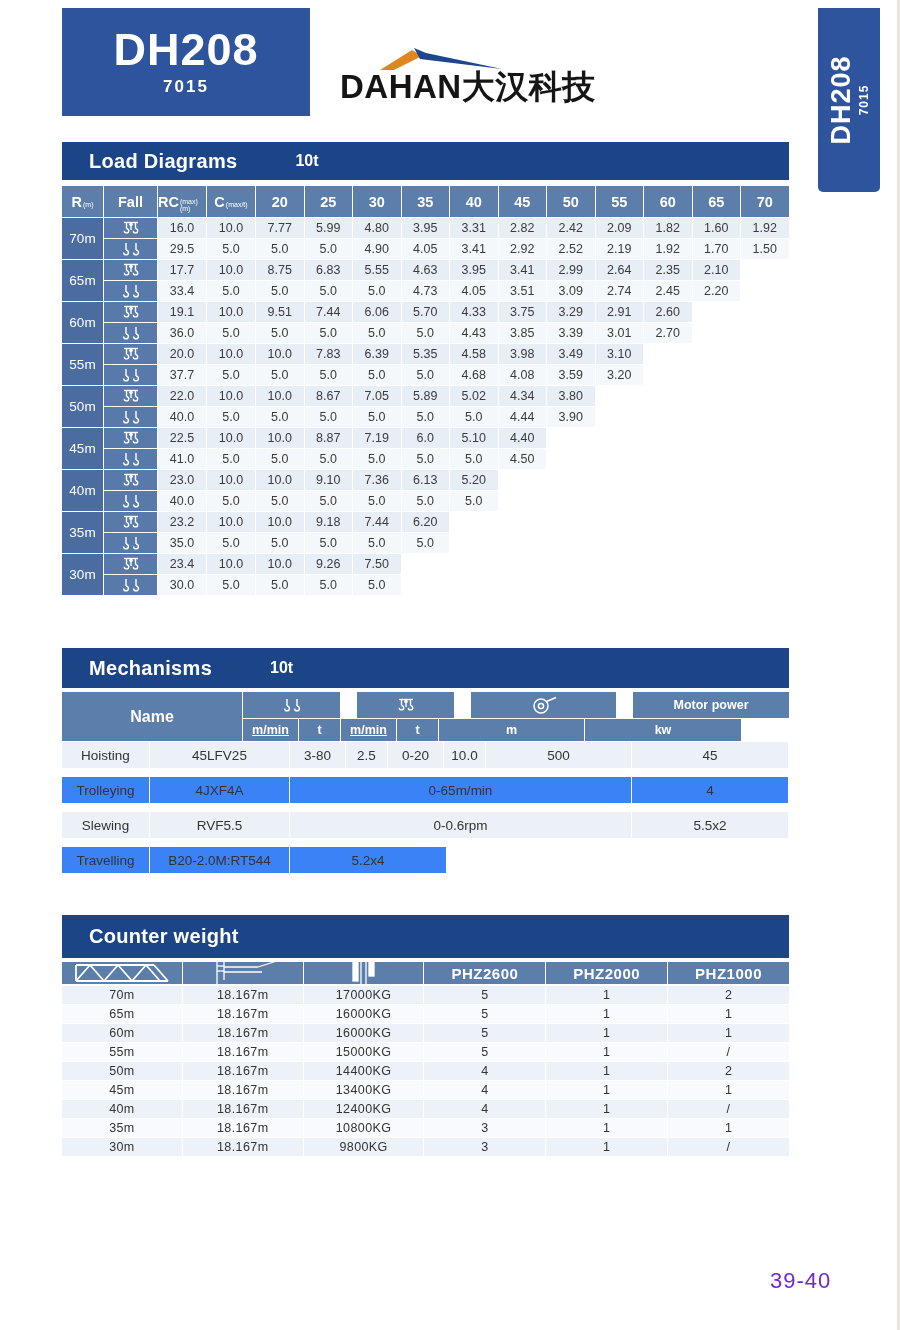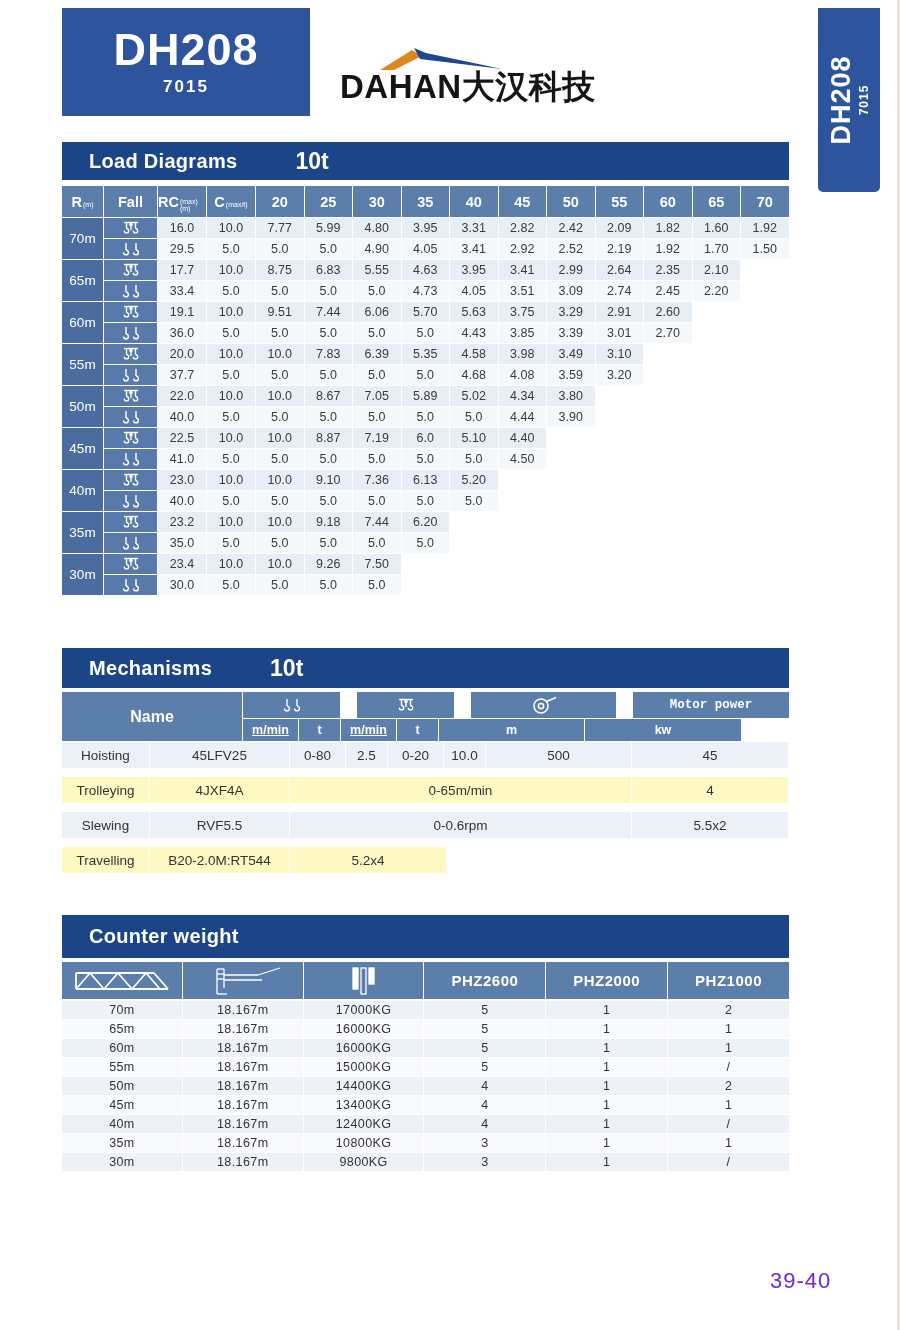--- a/index.html
+++ b/index.html
@@ -19,21 +19,21 @@
     letter-spacing:0.5px;white-space:nowrap;}
   #side-tab{left:818px;top:8px;width:62px;height:184px;background:#2d549c;border-radius:0 0 5px 5px;}
   .tab-inner{position:absolute;top:50%;left:50%;transform:translate(-50%,-50%) rotate(-90deg);
     display:flex;flex-direction:column;align-items:center;color:#fff;}
   .tab-model{font-size:27px;font-weight:bold;line-height:1;letter-spacing:1px;}
   .tab-variant{font-size:12px;font-weight:bold;letter-spacing:1px;margin-top:2px;}
   #page-edge{right:0;top:0;width:3px;height:1330px;background:#e7e3df;}
   
   .band{height:38px;background:#1c4588;color:#fff;display:flex;align-items:center;}
   .band-title{font-size:20px;font-weight:bold;margin-left:27px;letter-spacing:0.3px;}
-  .band-cap{font-size:23px;font-weight:bold;margin-left:58px;text-align:center;}
+  .band-cap{font-size:16px;font-weight:bold;margin-left:58px;text-align:center;}
   
   #load-title{left:62px;top:142px;width:727px;}
   #load-table{left:62px;top:186px;width:727px;}
   .lrow{display:flex;gap:1px;}
   .lh{background:#5b7eab;color:#fff;height:31px;display:flex;align-items:center;justify-content:center;
     font-size:14.5px;font-weight:bold;}
   .sub{font-size:7px;font-weight:normal;margin-left:1px;margin-top:6px;}
   .w-r{width:41px;}.w-fall{width:53px;}.w-rc{width:48px;}.w-c{width:48px;}.w-v{width:47.5px;}
   #load-body{margin-top:1px;display:flex;flex-direction:column;gap:1px;}
   .pair{display:flex;gap:1px;}
@@ -45,39 +45,39 @@
   .d-cell{display:flex;align-items:center;justify-content:center;font-size:12.5px;color:#3b3b3b;}
   .row-a .d-cell{background:#e8eef6;}
   .row-b .d-cell{background:#f5f8fb;}
   
   #mech-title{left:62px;top:648px;width:727px;height:40px;}
   #mech-table{left:62px;top:692px;width:727px;}
   .mh-top{display:flex;gap:1px;}
   .mh-name{width:227px;height:49px;background:#5b7eab;color:#fff;display:flex;align-items:center;
     justify-content:center;font-size:16px;font-weight:bold;}
   .mh-right{display:flex;flex-direction:column;gap:1px;}
-  .mh-icons{display:flex;gap:17px;height:26px;font-family:Liberation Mono, monospace;}
+  .mh-icons{display:flex;gap:17px;height:26px;}
   .mh-units{display:flex;gap:1px;height:22px;}
   .mh-cell{background:#5b7eab;color:#fff;display:flex;align-items:center;justify-content:center;
     font-size:12.5px;font-weight:bold;}
   .g1{width:97px;}.g2{width:97px;}.g3{width:145px;}.g4{width:156px;}
   .u-v{width:55px;text-decoration:underline;}.u-t{width:41px;}.u-m{width:145px;}.u-kw{width:156px;}
   #mech-body{margin-top:1px;display:flex;flex-direction:column;gap:9px;}
   .mrow{display:flex;gap:1px;height:26px;}
   .mrow > div{display:flex;align-items:center;justify-content:center;font-size:13.5px;color:#333;
     background:#ecf1f8;}
-  .mrow.alt > div{background:#fef9c3;}
+  .mrow.alt > div{background:#3b82f6;}
   .m-name{width:87px;}.m-model{width:139px;}
   .m-v1,.m-v2{width:55px;}.m-t1,.m-t2{width:41px;}
   .m-rope{width:145px;}.m-pw{width:156px;}
   .m-span4{width:341px;}.m-full{width:498px;}
   
   #cw-title{left:62px;top:915px;width:727px;height:43px;}
   #cw-table{left:62px;top:962px;width:727px;}
-  #cw-head{display:flex;gap:1px;height:37px;}
+  #cw-head{display:flex;gap:1px;height:22px;}
   .cwh{background:#5b7eab;color:#fff;display:flex;align-items:center;justify-content:center;
     font-size:15px;font-weight:bold;letter-spacing:0.5px;}
   .cw0{width:120px;}.cw1{width:120px;}.cw2{width:120px;}.cw3{width:121px;}.cw4{width:121px;}.cw5{width:121px;}
   #cw-body{margin-top:2px;display:flex;flex-direction:column;gap:1px;}
   .cwrow{display:flex;gap:1px;height:18px;}
   .cwrow > div{display:flex;align-items:center;justify-content:center;font-size:12.5px;color:#333;
     background:#edf2f9;letter-spacing:0.4px;}
   .cwrow.alt > div{background:#f8fafd;}
   
   #page-num{left:770px;top:1268px;font-size:22px;color:#6d28d9;letter-spacing:1px;}
@@ -274,21 +274,21 @@
                   <path d="M14.5 7.5a2.2 2.2 0 1 1-2.2 2.2"></path>
                 </g>
               </svg>
             </div>
             <div class="d-cell w-rc">19.1</div>
             <div class="d-cell w-c">10.0</div>
             <div class="d-cell w-v">9.51</div>
             <div class="d-cell w-v">7.44</div>
             <div class="d-cell w-v">6.06</div>
             <div class="d-cell w-v">5.70</div>
-            <div class="d-cell w-v">5.63</div>
+            <div class="d-cell w-v">4.33</div>
             <div class="d-cell w-v">3.75</div>
             <div class="d-cell w-v">3.29</div>
             <div class="d-cell w-v">2.91</div>
             <div class="d-cell w-v">2.60</div>
           </div>
           <div class="d-row row-b">
             <div class="fall-cell icon-box">
               <svg width="20" height="15" viewBox="0 0 20 15">
                 <g stroke="#fff" stroke-width="1.4" fill="none">
                   <path d="M5 1v7"></path>
@@ -648,21 +648,21 @@
         <div class="mh-cell u-t">t</div>
         <div class="mh-cell u-m">m</div>
         <div class="mh-cell u-kw">kw</div>
       </div>
     </div>
   </div>
   <div id="mech-body">
       <div class="mrow">
         <div class="m-name">Hoisting</div>
         <div class="m-model">45LFV25</div>
-        <div class="m-v1">0-80</div>
+        <div class="m-v1">3-80</div>
         <div class="m-t1">2.5</div>
         <div class="m-v2">0-20</div>
         <div class="m-t2">10.0</div>
         <div class="m-rope">500</div>
         <div class="m-pw">45</div>
       </div>
       <div class="mrow alt">
         <div class="m-name">Trolleying</div>
         <div class="m-model">4JXF4A</div>
         <div class="m-span4">0-65m/min</div>

